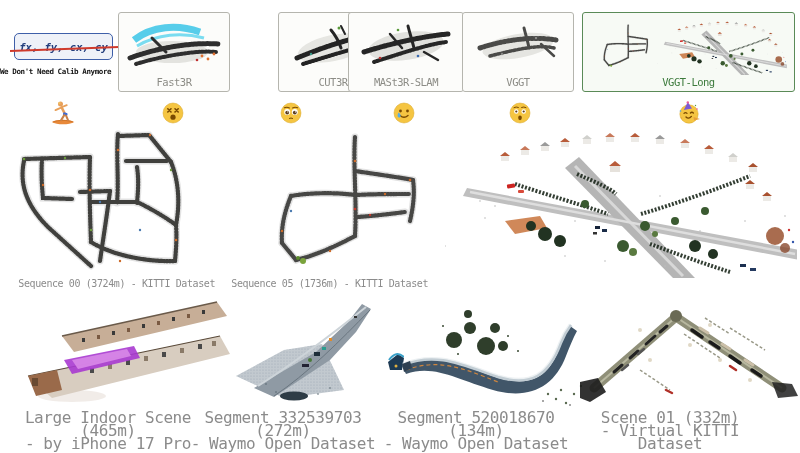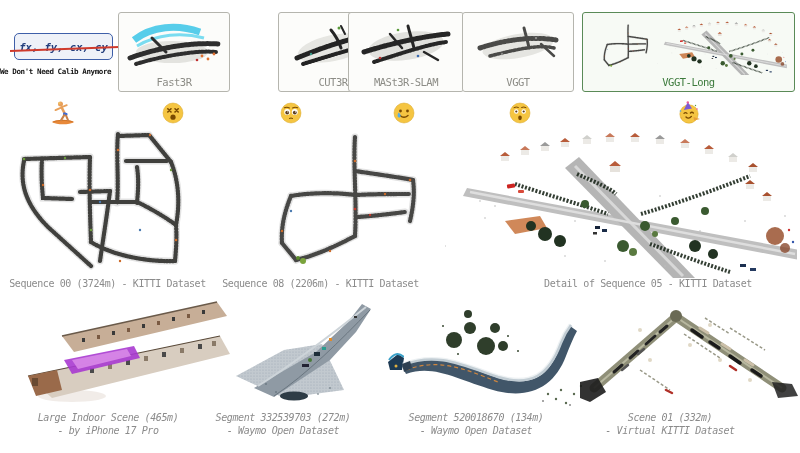--- a/index.html
+++ b/index.html
@@ -21,22 +21,22 @@
     font-size:10.5px;color:#8c8c86;letter-spacing:-0.5px;}
   .card.hl .card-label{color:#3c7a3c;}
   .thumb{position:absolute;top:5px;left:50%;transform:translateX(-50%);}
   .thumb2{position:absolute;top:6px;}
   
   .emoji{position:absolute;width:24px;height:24px;}
   .emoji svg{width:100%;height:100%;}
   
   .scene{position:absolute;}
   
-  .cap{position:absolute;text-align:center;font-size:10px;color:#8b8b8b;letter-spacing:-0.4px;white-space:nowrap;}
-  .cap2{position:absolute;text-align:center;font-size:10px;color:#8b8b8b;letter-spacing:-0.4px;line-height:13px;font-style:italic;}
+  .cap{position:absolute;text-align:right;font-size:10px;color:#8b8b8b;letter-spacing:-0.4px;white-space:nowrap;}
+  .cap2{position:absolute;text-align:center;font-size:16px;color:#8b8b8b;letter-spacing:-0.4px;line-height:13px;}
 </style>
 </head>
 <body>
 
 <svg width="0" height="0" style="position:absolute" aria-hidden="true">
   <defs>
     <pattern id="dotpat" width="3" height="3" patternUnits="userSpaceOnUse">
       <circle cx="1" cy="1" r="0.6" fill="#9aa4ae"></circle>
     </pattern>
 
@@ -566,22 +566,21 @@
       <use href="#sym-seq00"></use>
     </svg>
   <svg class="scene" style="left:235px;top:131px;" width="190" height="145">
       <use href="#sym-seq05"></use>
     </svg>
   <svg class="scene" style="left:445px;top:126px;" width="352" height="152">
       <use href="#sym-aerial"></use>
     </svg>
 
   <div class="cap" style="left:0px;top:278px;width:215px;">Sequence 00 (3724m) - KITTI Dataset</div>
-  <div class="cap" style="left:213px;top:278px;width:215px;">Sequence 08 (2206m) - KITTI Dataset</div>
-  <div class="cap" style="left:495px;top:278px;width:306px;">Detail of Sequence 05 - KITTI Dataset</div>
+  <div class="cap" style="left:213px;top:278px;width:215px;">Sequence 05 (1736m) - KITTI Dataset</div>
 
   <svg class="scene" style="left:12px;top:296px;" width="218" height="112">
       <use href="#sym-indoor"></use>
     </svg>
   <svg class="scene" style="left:226px;top:300px;" width="178" height="108">
       <use href="#sym-waymo1"></use>
     </svg>
   <svg class="scene" style="left:398px;top:306px;" width="190" height="103">
       <use href="#sym-waymo2"></use>
     </svg>

